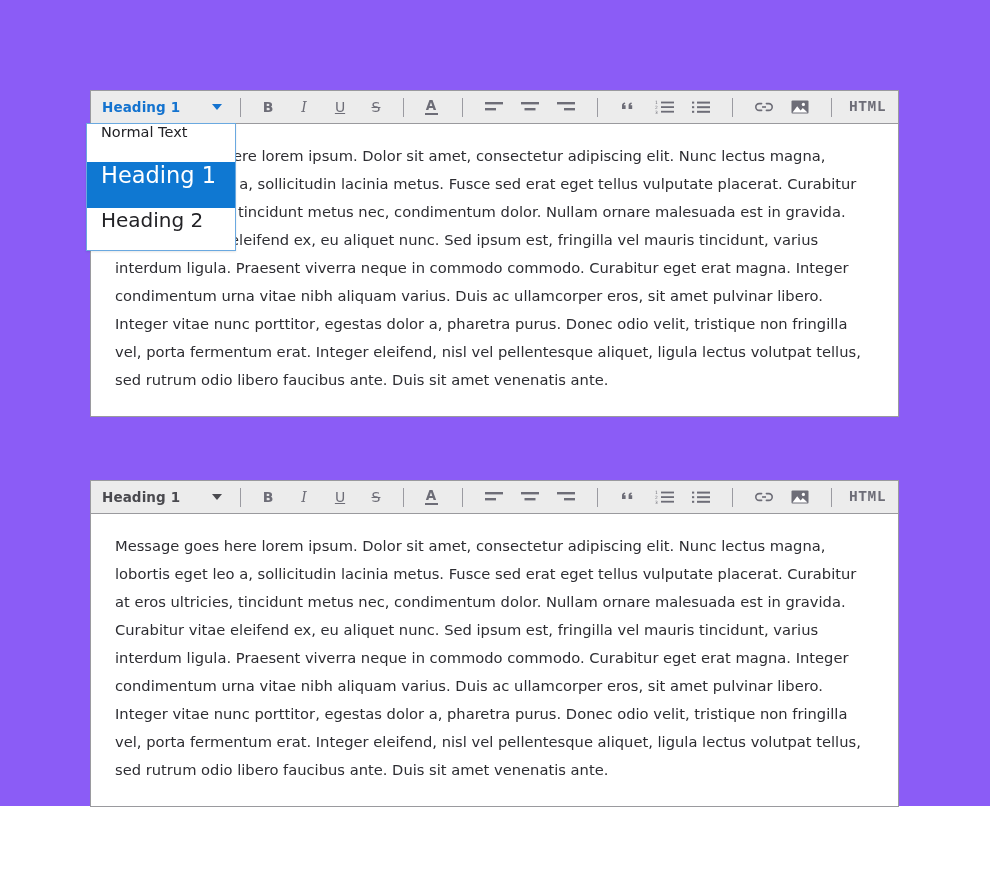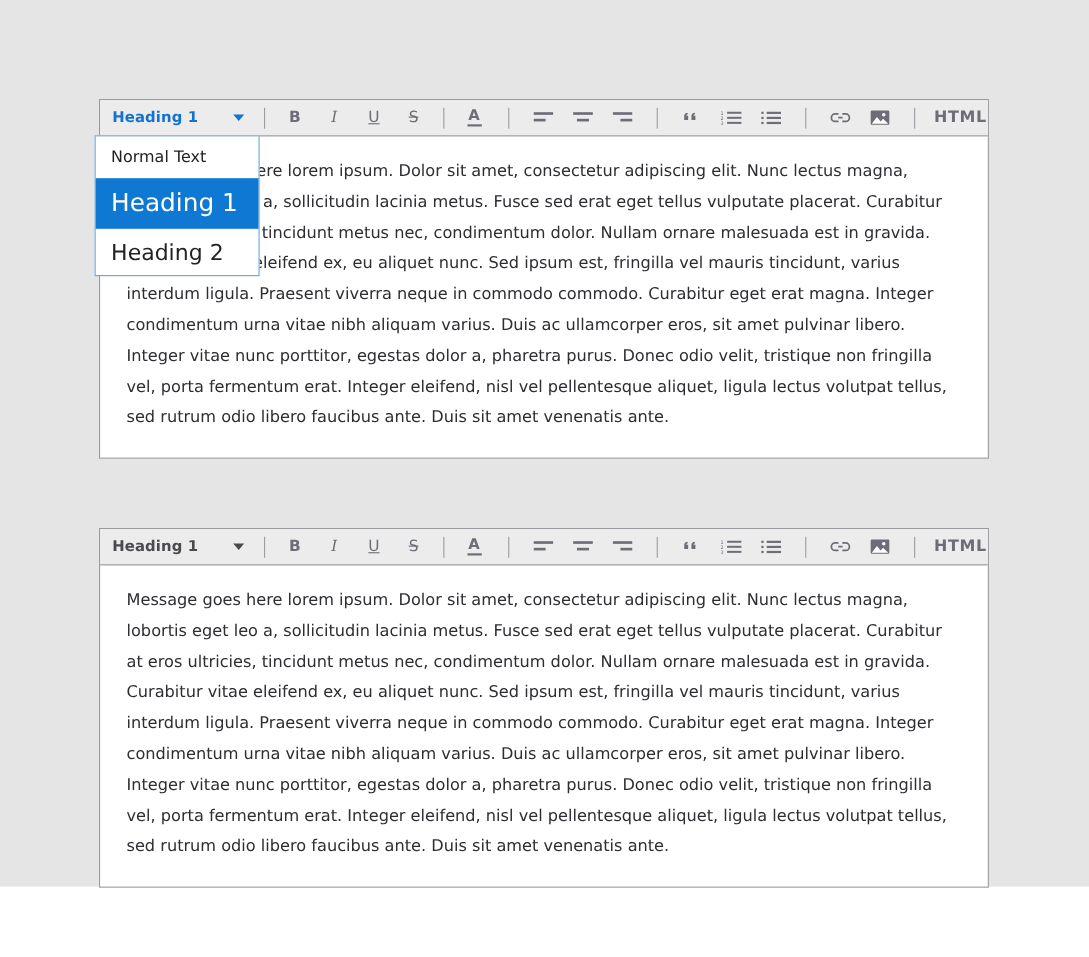--- a/index.html
+++ b/index.html
@@ -9,21 +9,21 @@
     width: 990px;
     height: 870px;
     overflow: hidden;
     font-family: "DejaVu Sans", "Liberation Sans", sans-serif;
   }
 
   .canvas {
     position: relative;
     width: 990px;
     height: 806px;
-    background: #e5e5e5;
+    background: #8b5cf6;
   }
 
   
   .editor {
     position: absolute;
     width: 809px;
     border: 1px solid #9a9a9e;
     background: #ffffff;
     box-sizing: border-box;
   }
@@ -105,20 +105,21 @@
   .tb-text.strike { text-decoration: line-through; font-size: 14px; }
 
   .tb-html {
     font-size: 14.5px;
     font-weight: bold;
     color: #6d6d77;
     letter-spacing: 0.6px;
     cursor: pointer;
     user-select: none;
     margin-left: 4px;
+    font-family: Liberation Mono, monospace;
   }
 
   
   .fontcolor {
     display: flex;
     flex-direction: column;
     align-items: center;
     justify-content: center;
     line-height: 1;
   }
@@ -155,21 +156,20 @@
     top: 32px;
     width: 150px;
     background: #ffffff;
     border: 1px solid #6aa9e0;
     box-sizing: border-box;
     z-index: 30;
     box-shadow: 0 1px 2px rgba(0,0,0,0.10);
   }
   .dd-item {
     display: flex;
-    align-items: center;
     padding: 0 14px;
     box-sizing: border-box;
     color: #222226;
     cursor: pointer;
     user-select: none;
     white-space: nowrap;
   }
   .dd-item.normal {
     height: 38px;
     font-size: 14.5px;

